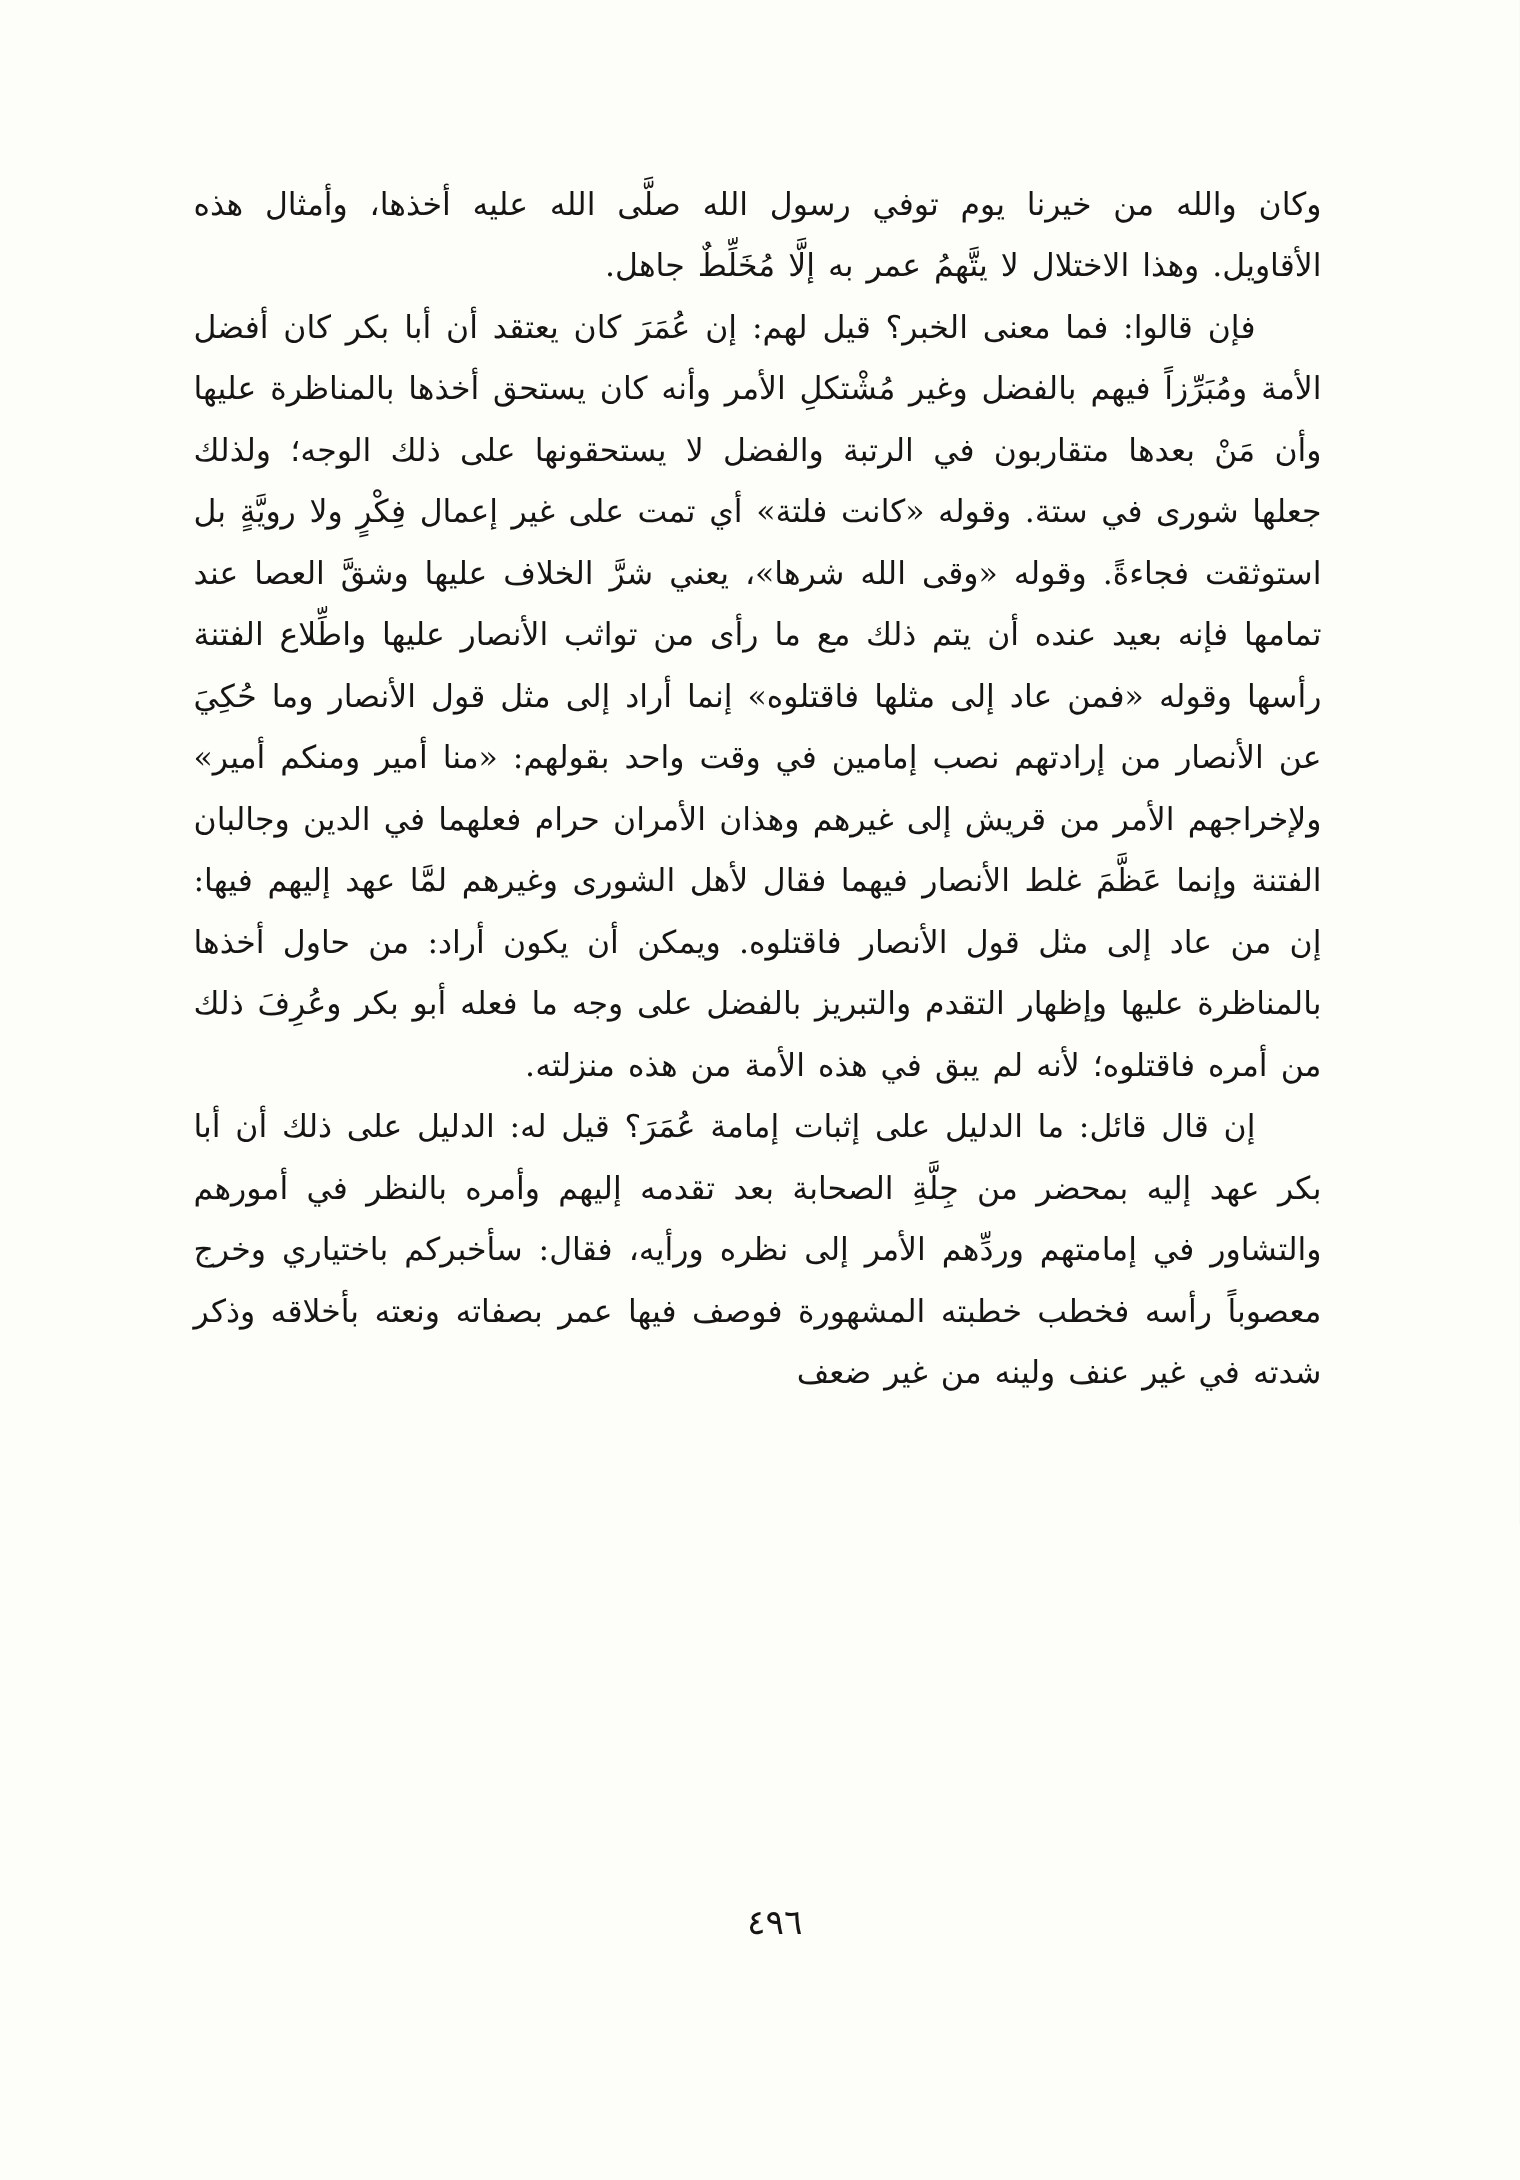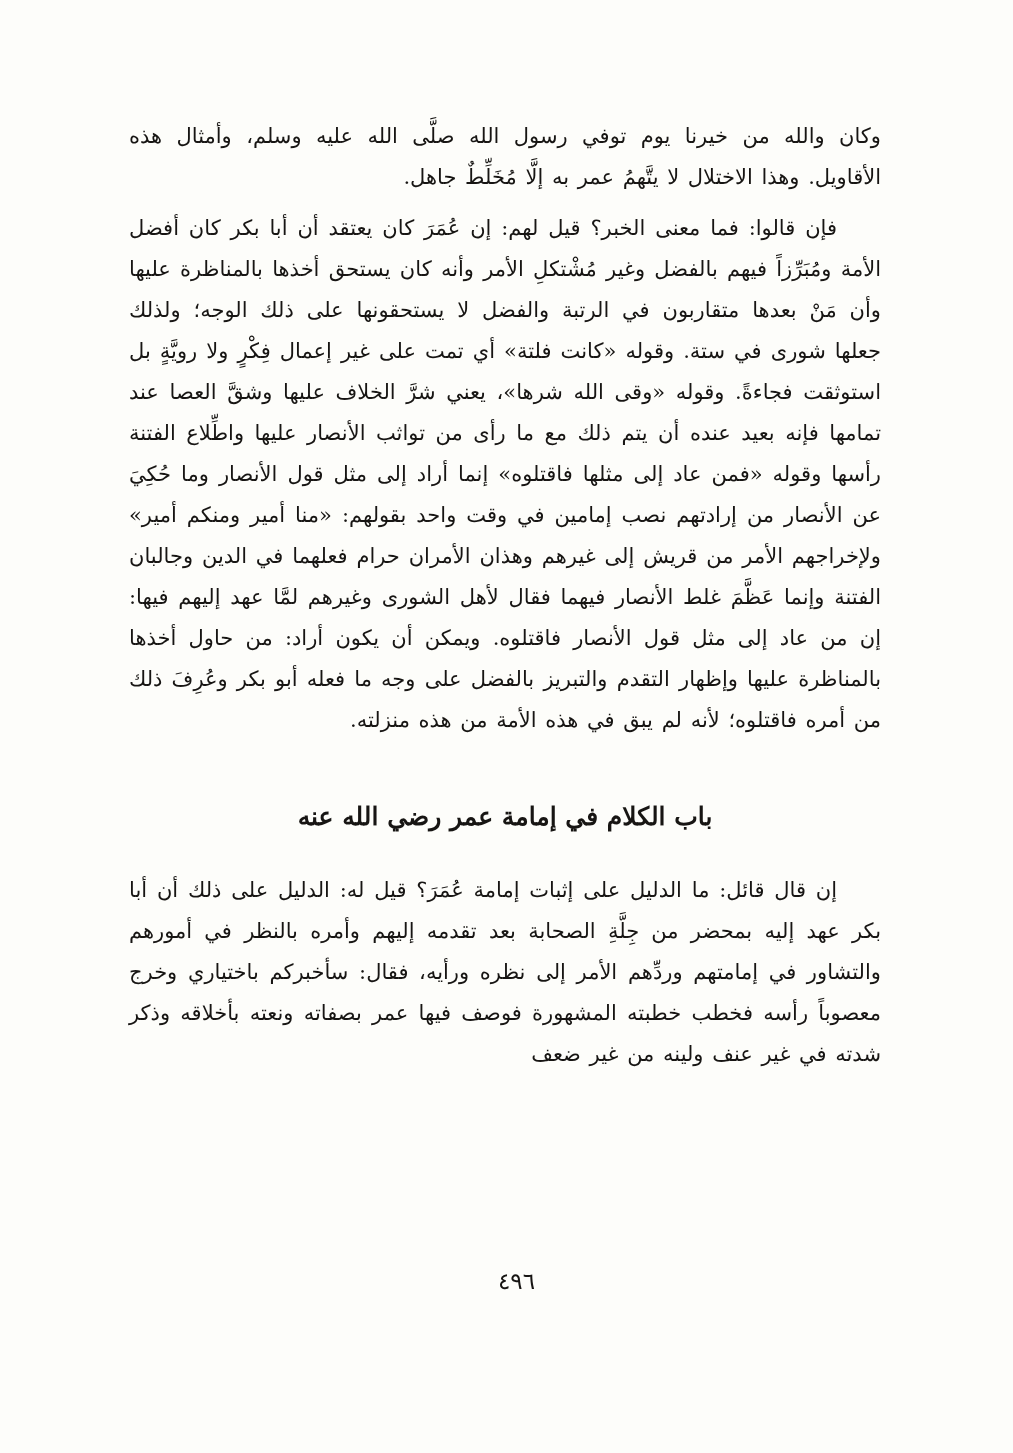--- a/index.html
+++ b/index.html
@@ -24,21 +24,21 @@
     right: 132px;
     width: 752px;
     font-size: 21px;
     line-height: 41px;
     text-align: justify;
   }
   .para {
     margin: 0;
     word-spacing: 2px;
   }
-  .para + .para { margin-top: 10px; }
+  .para + .para { }
   .indent { text-indent: 44px; }
   .chapter-heading {
     margin: 58px 0 36px 0;
     text-align: center;
     text-indent: 0;
     font-size: 25px;
     font-weight: bold;
     line-height: 1.4;
   }
   .page-number {
@@ -51,19 +51,18 @@
     letter-spacing: 3px;
     color: #171513;
     padding-left: 20px;
   }
 </style>
 </head>
 <body>
 
 <div class="page">
   <div class="text-block">
-    <p class="para">وكان والله من خيرنا يوم توفي رسول الله صلَّى الله عليه وسلم، وأمثال هذه الأقاويل. وهذا الاختلال لا يتَّهمُ عمر به إلَّا مُخَلِّطٌ جاهل.</p>
+    <p class="para">وكان والله من خيرنا يوم توفي رسول الله صلَّى الله عليه أخذها، وأمثال هذه الأقاويل. وهذا الاختلال لا يتَّهمُ عمر به إلَّا مُخَلِّطٌ جاهل.</p>
     <p class="para indent">فإن قالوا: فما معنى الخبر؟ قيل لهم: إن عُمَرَ كان يعتقد أن أبا بكر كان أفضل الأمة ومُبَرِّزاً فيهم بالفضل وغير مُشْتكلِ الأمر وأنه كان يستحق أخذها بالمناظرة عليها وأن مَنْ بعدها متقاربون في الرتبة والفضل لا يستحقونها على ذلك الوجه؛ ولذلك جعلها شورى في ستة. وقوله «كانت فلتة» أي تمت على غير إعمال فِكْرٍ ولا رويَّةٍ بل استوثقت فجاءةً. وقوله «وقى الله شرها»، يعني شرَّ الخلاف عليها وشقَّ العصا عند تمامها فإنه بعيد عنده أن يتم ذلك مع ما رأى من تواثب الأنصار عليها واطِّلاع الفتنة رأسها وقوله «فمن عاد إلى مثلها فاقتلوه» إنما أراد إلى مثل قول الأنصار وما حُكِيَ عن الأنصار من إرادتهم نصب إمامين في وقت واحد بقولهم: «منا أمير ومنكم أمير» ولإخراجهم الأمر من قريش إلى غيرهم وهذان الأمران حرام فعلهما في الدين وجالبان الفتنة وإنما عَظَّمَ غلط الأنصار فيهما فقال لأهل الشورى وغيرهم لمَّا عهد إليهم فيها: إن من عاد إلى مثل قول الأنصار فاقتلوه. ويمكن أن يكون أراد: من حاول أخذها بالمناظرة عليها وإظهار التقدم والتبريز بالفضل على وجه ما فعله أبو بكر وعُرِفَ ذلك من أمره فاقتلوه؛ لأنه لم يبق في هذه الأمة من هذه منزلته.</p>
-    <h2 class="chapter-heading">باب الكلام في إمامة عمر رضي الله عنه</h2>
     <p class="para indent">إن قال قائل: ما الدليل على إثبات إمامة عُمَرَ؟ قيل له: الدليل على ذلك أن أبا بكر عهد إليه بمحضر من جِلَّةِ الصحابة بعد تقدمه إليهم وأمره بالنظر في أمورهم والتشاور في إمامتهم وردِّهم الأمر إلى نظره ورأيه، فقال: سأخبركم باختياري وخرج معصوباً رأسه فخطب خطبته المشهورة فوصف فيها عمر بصفاته ونعته بأخلاقه وذكر شدته في غير عنف ولينه من غير ضعف</p>
   </div>
   <div class="page-number">٤٩٦</div>
 </div>
 
 </body></html>

